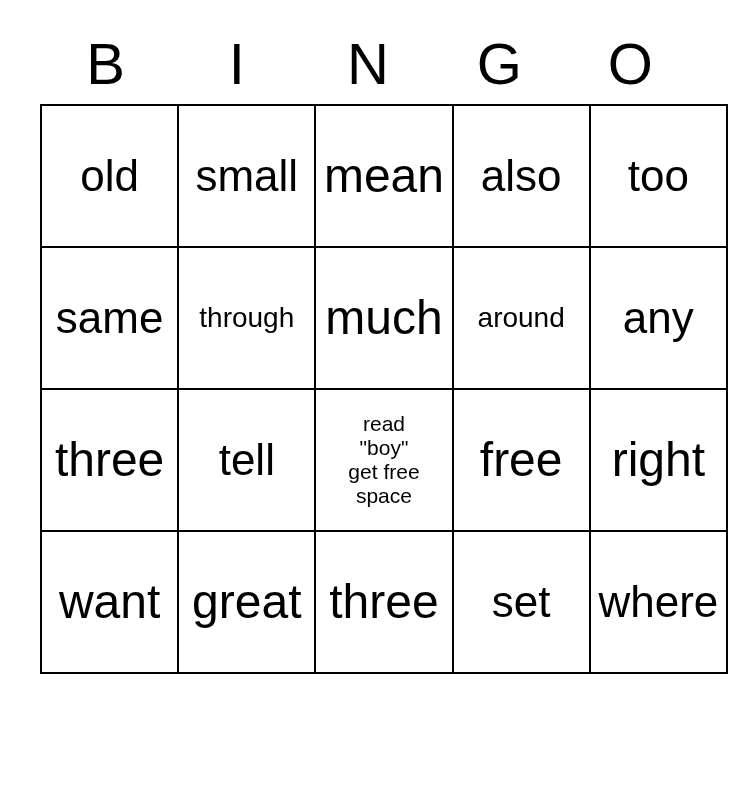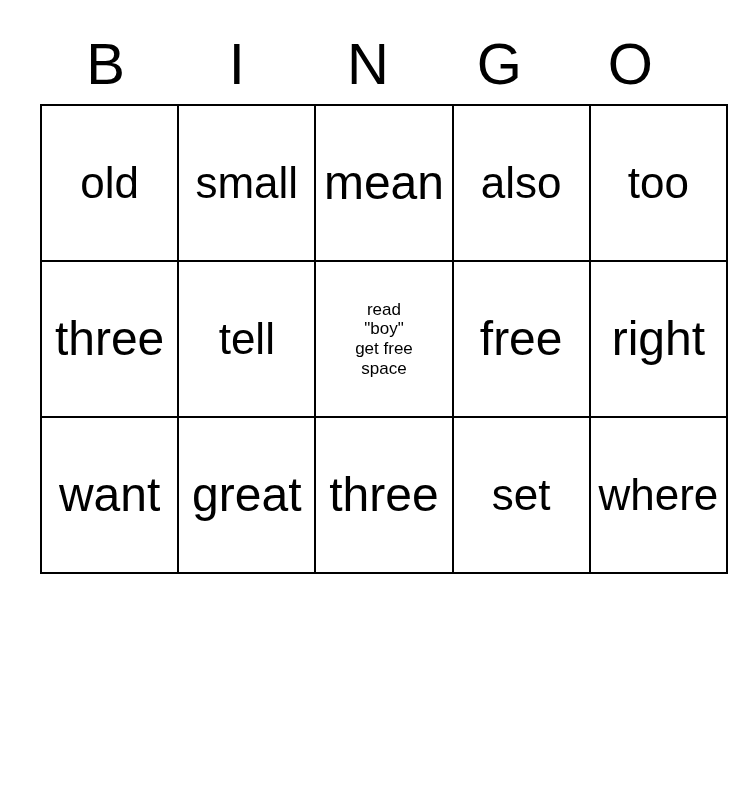--- a/index.html
+++ b/index.html
@@ -39,34 +39,34 @@
     table-layout: fixed;
     width: 656px;
     margin-top: 2px;
   }
   table.bingo-grid td {
     border: 2px solid #000000;
     width: 131.2px;
     height: 130px;
     text-align: center;
     vertical-align: middle;
-    padding: 12px 2px;
+    padding: 5px 2px;
     overflow: hidden;
   }
   .cell-text {
     display: block;
     line-height: 1.05;
     white-space: pre-line;
   }
   
   .sz-xl { font-size: 44px; }
   .sz-lg { font-size: 48px; }
   .sz-md { font-size: 44px; }
   .sz-sm { font-size: 28px; }
-  .sz-free { font-size: 17px; line-height: 1.15; }
+  .sz-free { font-size: 21px; line-height: 1.15; }
 </style>
 </head>
 <body>
 
 <div class="card">
 
   <div class="header-row">
     <div class="header-cell">B</div>
     <div class="header-cell">I</div>
     <div class="header-cell">N</div>
@@ -84,20 +84,37 @@
             <span class="cell-text sz-xl">small</span>
           </td>
         <td>
             <span class="cell-text sz-lg">mean</span>
           </td>
         <td>
             <span class="cell-text sz-xl">also</span>
           </td>
         <td>
             <span class="cell-text sz-xl">too</span>
+          </td>
+      </tr>
+      <tr>
+        <td>
+            <span class="cell-text sz-xl">same</span>
+          </td>
+        <td>
+            <span class="cell-text sz-sm">through</span>
+          </td>
+        <td>
+            <span class="cell-text sz-lg">much</span>
+          </td>
+        <td>
+            <span class="cell-text sz-sm">around</span>
+          </td>
+        <td>
+            <span class="cell-text sz-xl">any</span>
           </td>
       </tr>
       <tr>
         <td>
             <span class="cell-text sz-lg">three</span>
           </td>
         <td>
             <span class="cell-text sz-xl">tell</span>
           </td>
         <td>

